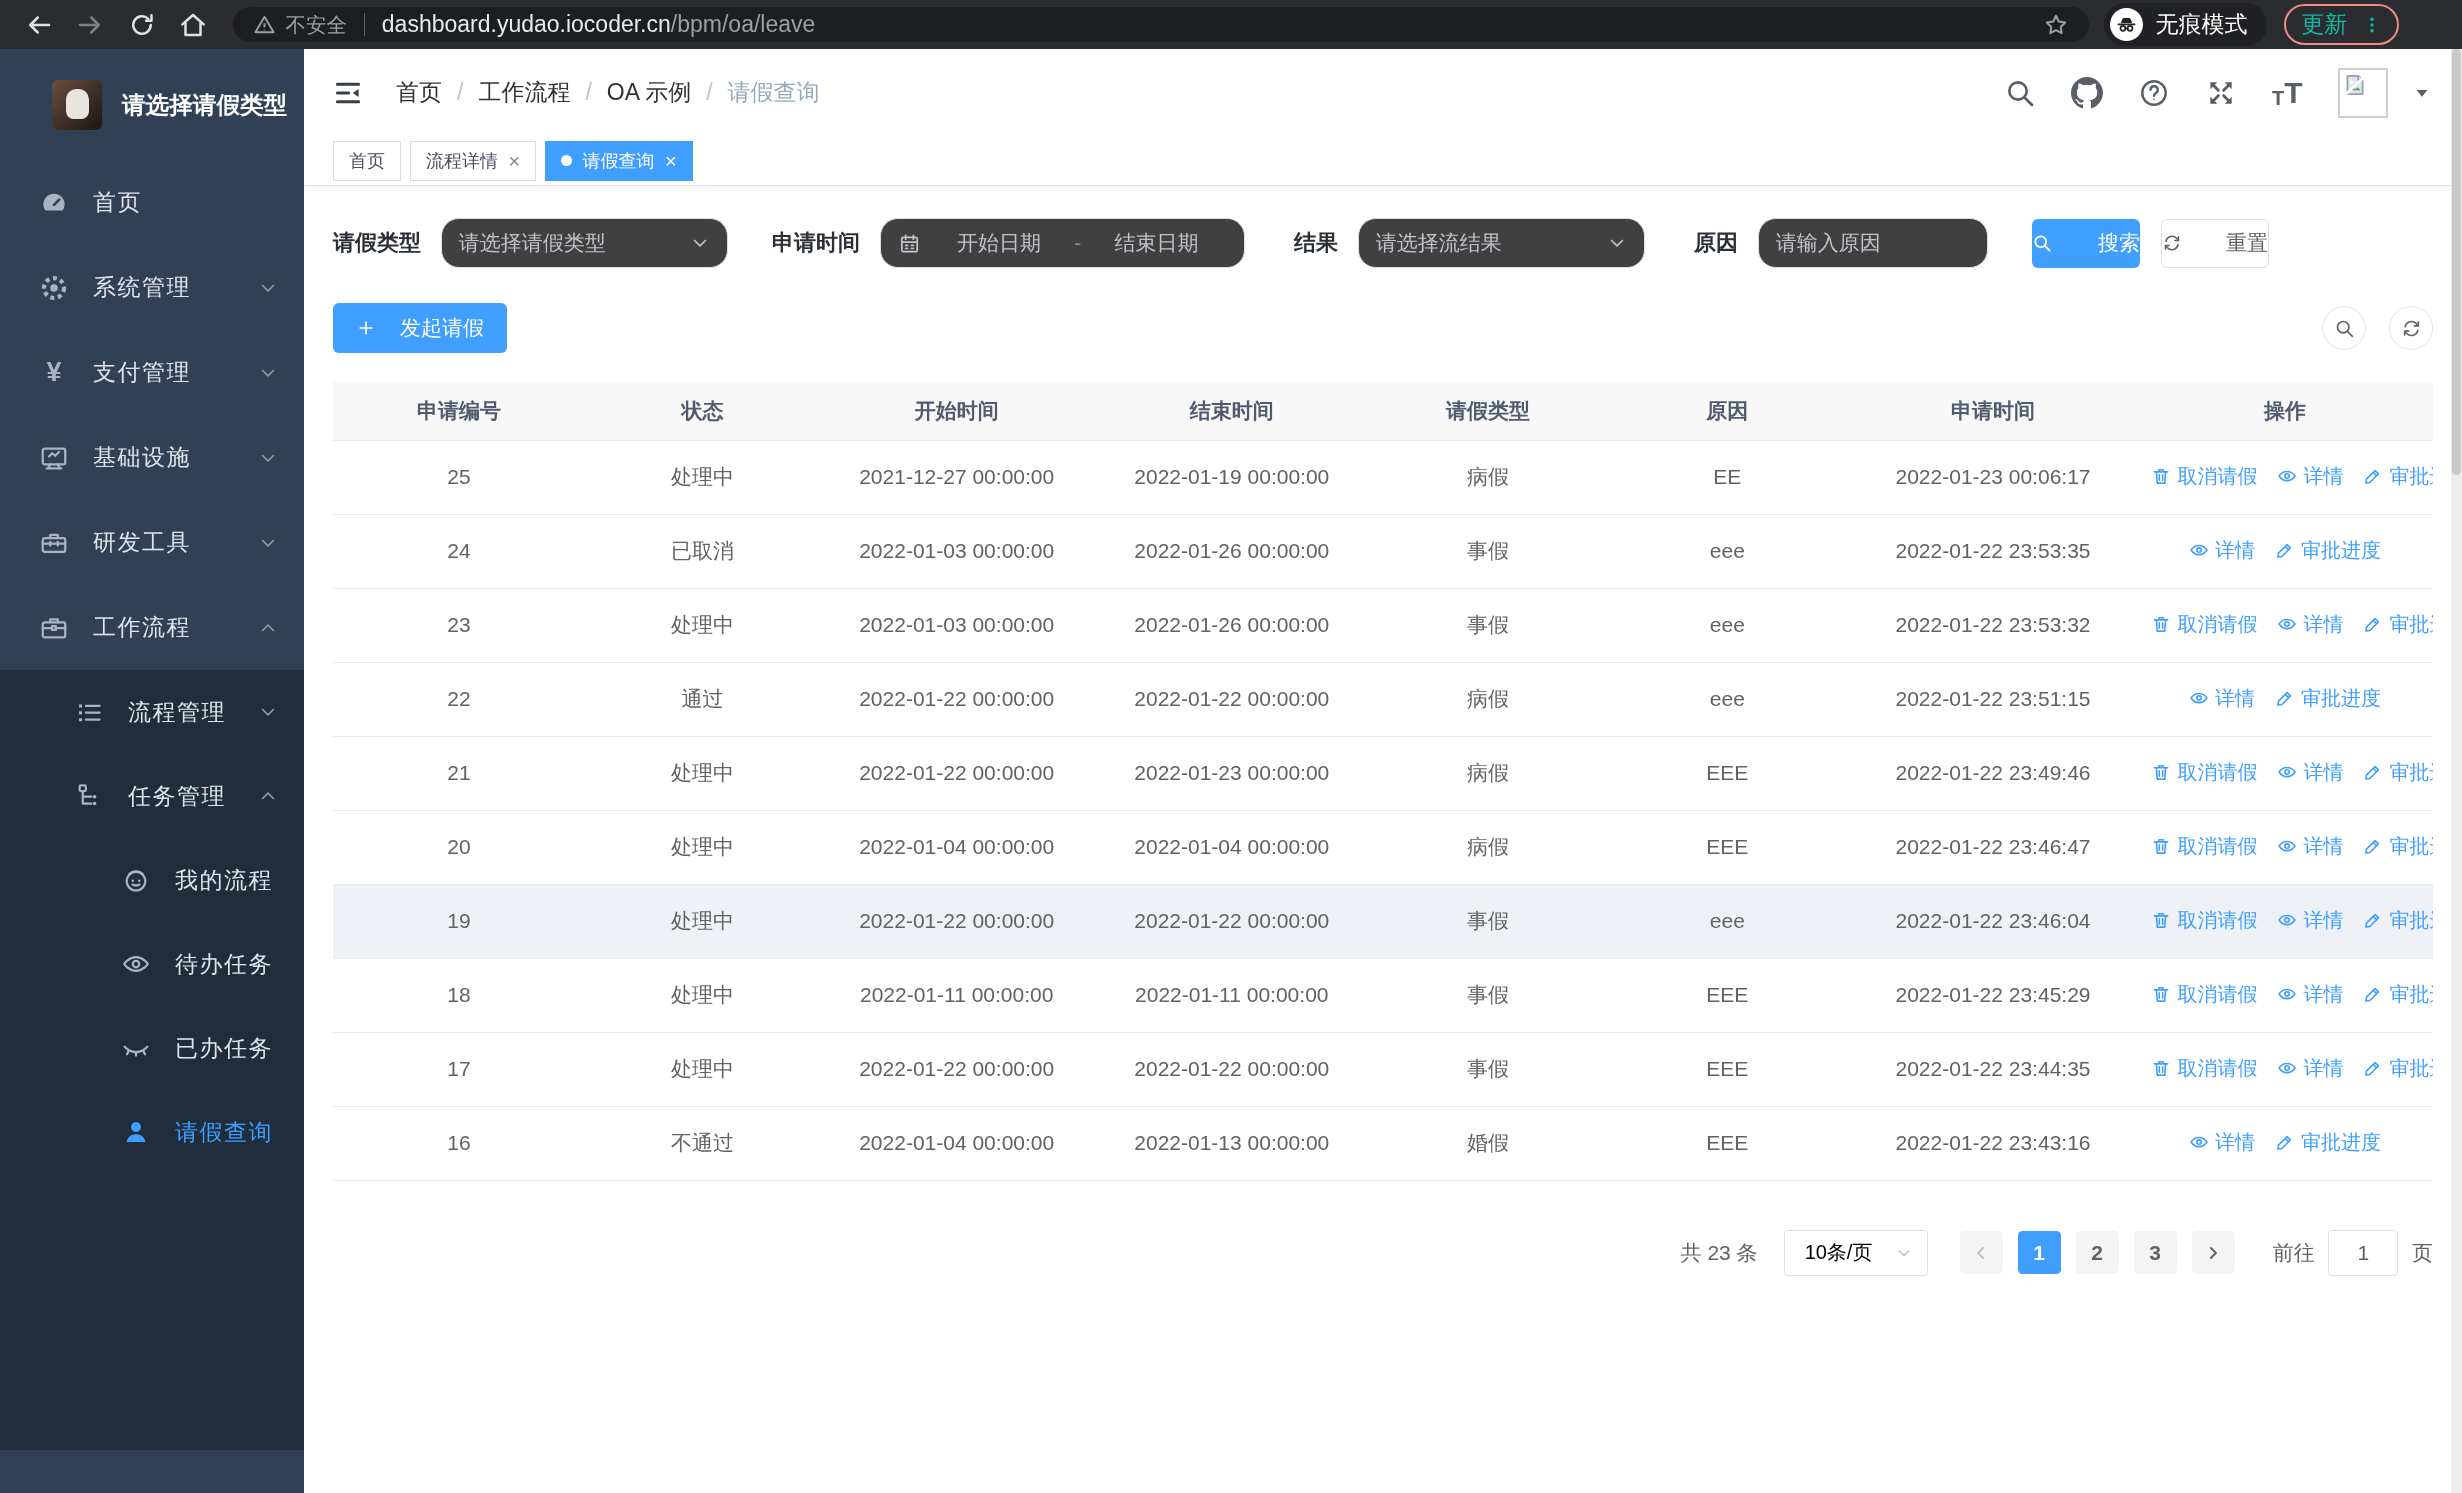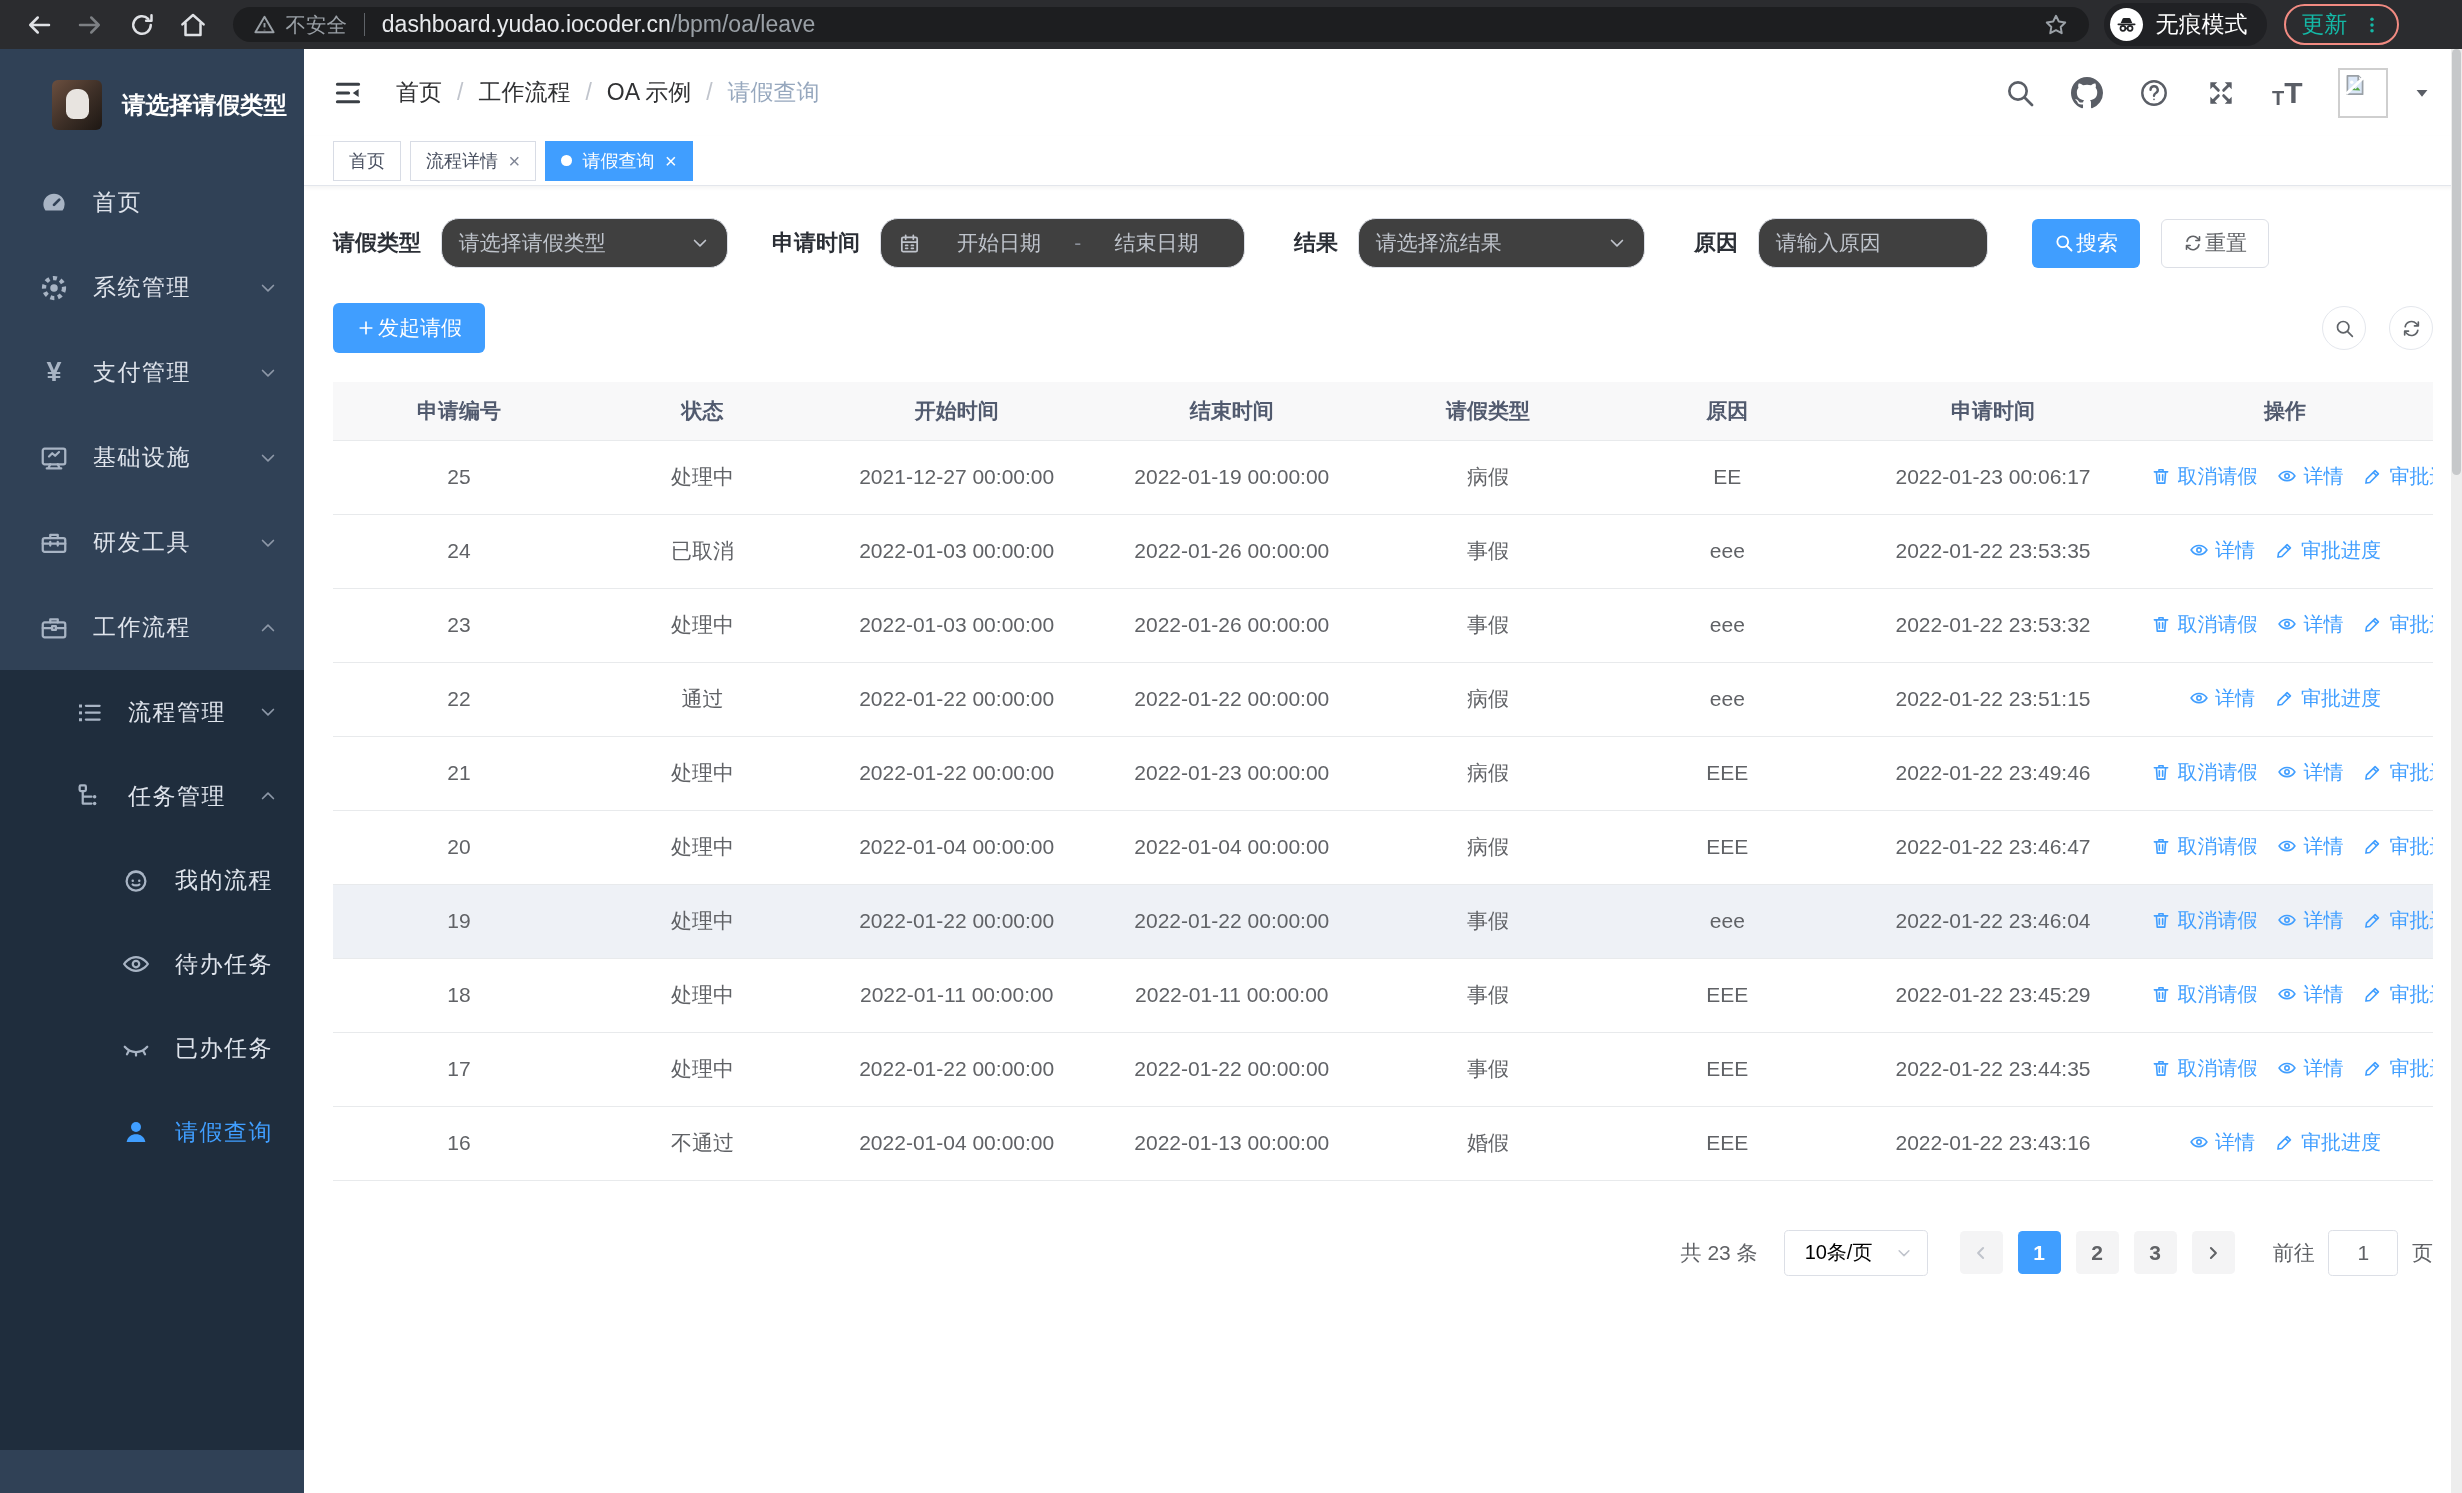--- a/index.html
+++ b/index.html
@@ -91,22 +91,22 @@
     display:flex; align-items:center; padding:0 16.7px; color:#bfc4cc; font-size:21px; }
   .f-ctl .ph { white-space:nowrap; }
   .f-ctl .chev { margin-left:auto; width:20px; height:20px; color:#c0c4cc; flex:none; }
   .f-sel1 { width:287px; margin-right:44px; }
   .f-date { width:365px; margin-right:49px; }
   .f-date .cal { width:23px; height:23px; color:#c0c4cc; flex:none; margin-right:7.6px; }
   .f-date .dph { flex:1; text-align:center; white-space:nowrap; }
   .f-date .sep { color:#8a8f99; margin:0 4.6px; }
   .f-sel2 { width:287px; margin-right:49px; }
   .f-input { width:230px; margin-right:44px; }
-  .btn { height:49px; border-radius:6px; display:flex; align-items:center; justify-content:center;
-    gap:2px; font-size:21px; cursor:pointer; border:none; white-space:nowrap; }
+  .btn { height:49px; border-radius:6px; display:flex; align-items:center; justify-content:space-between;
+    gap:24px; font-size:21px; cursor:pointer; border:none; white-space:nowrap; }
   .btn svg { width:20px; height:20px; }
   .btn-primary { background:var(--primary,#409eff); color:#fff; }
   .btn-plain { background:#fff; color:#606266; border:1.5px solid #dcdfe6; }
   .btn-search { width:108px; }
   .btn-reset { width:108px; margin-left:21px; }
 
   
   .toolrow { display:flex; align-items:center; margin-bottom:29px; }
   .btn-create { padding:0 23px; height:50px; }
   .tool-icons { margin-left:auto; display:flex; gap:23px; }

